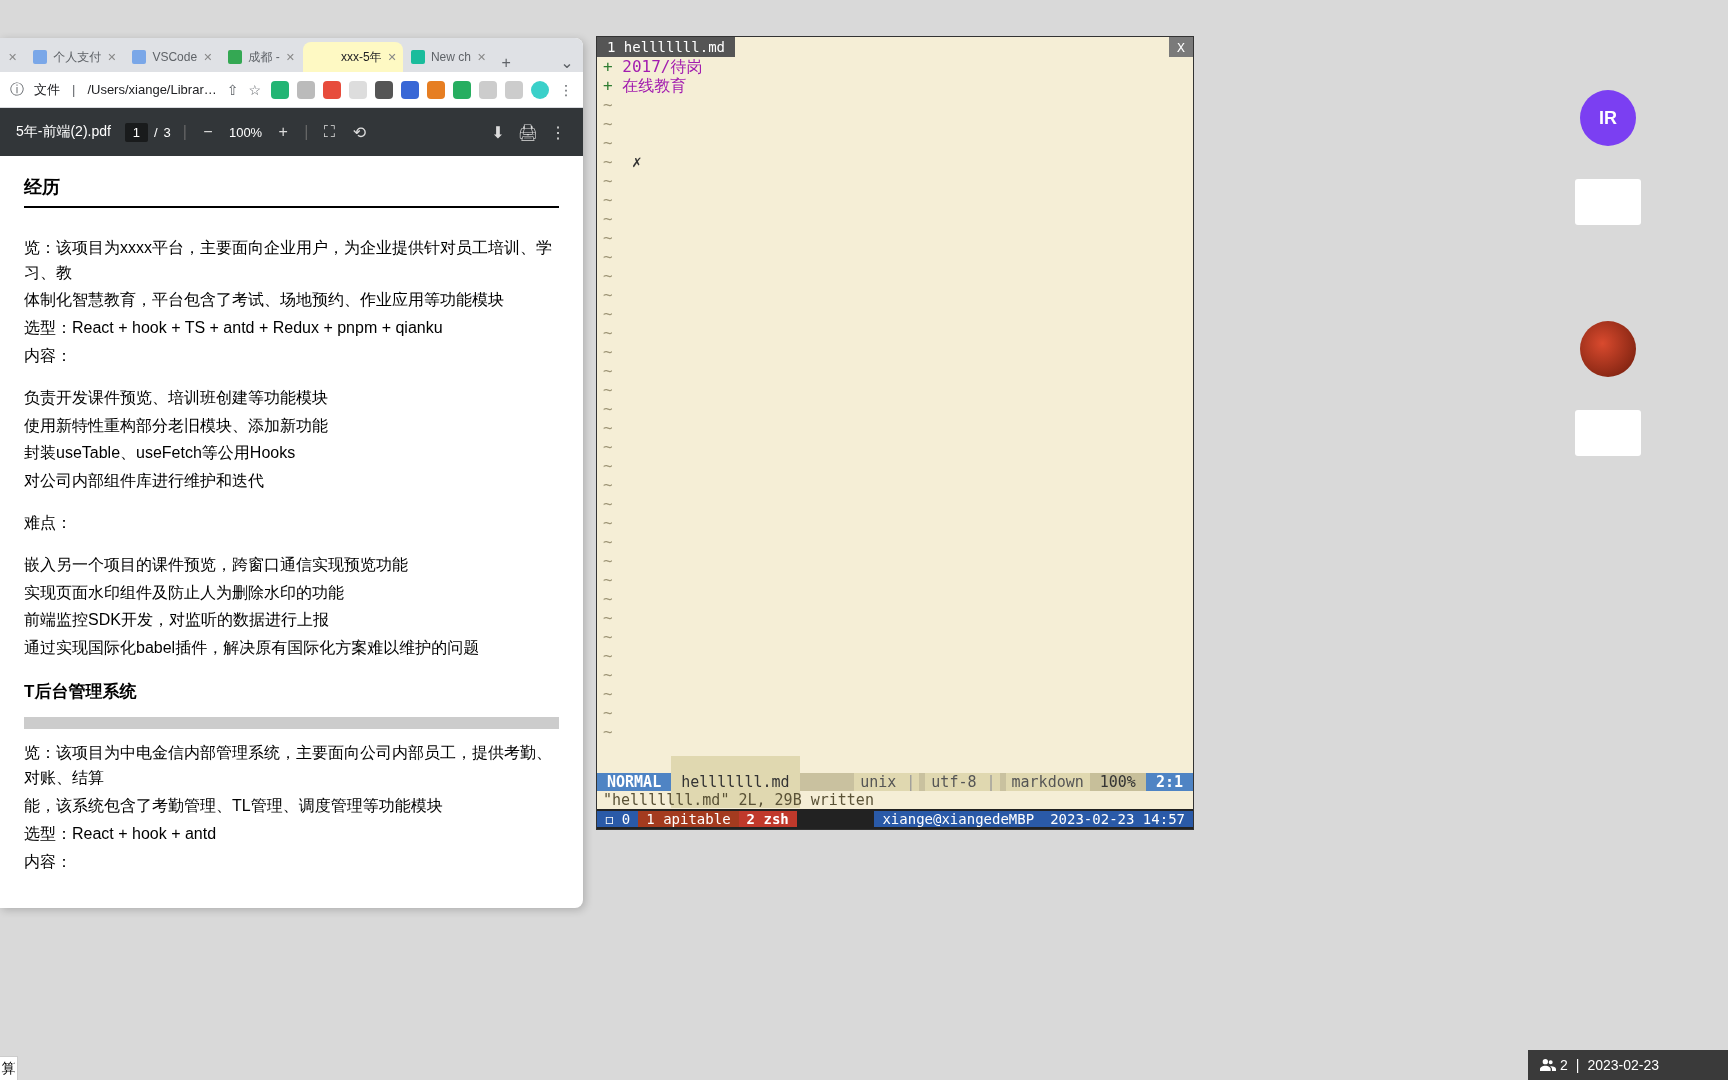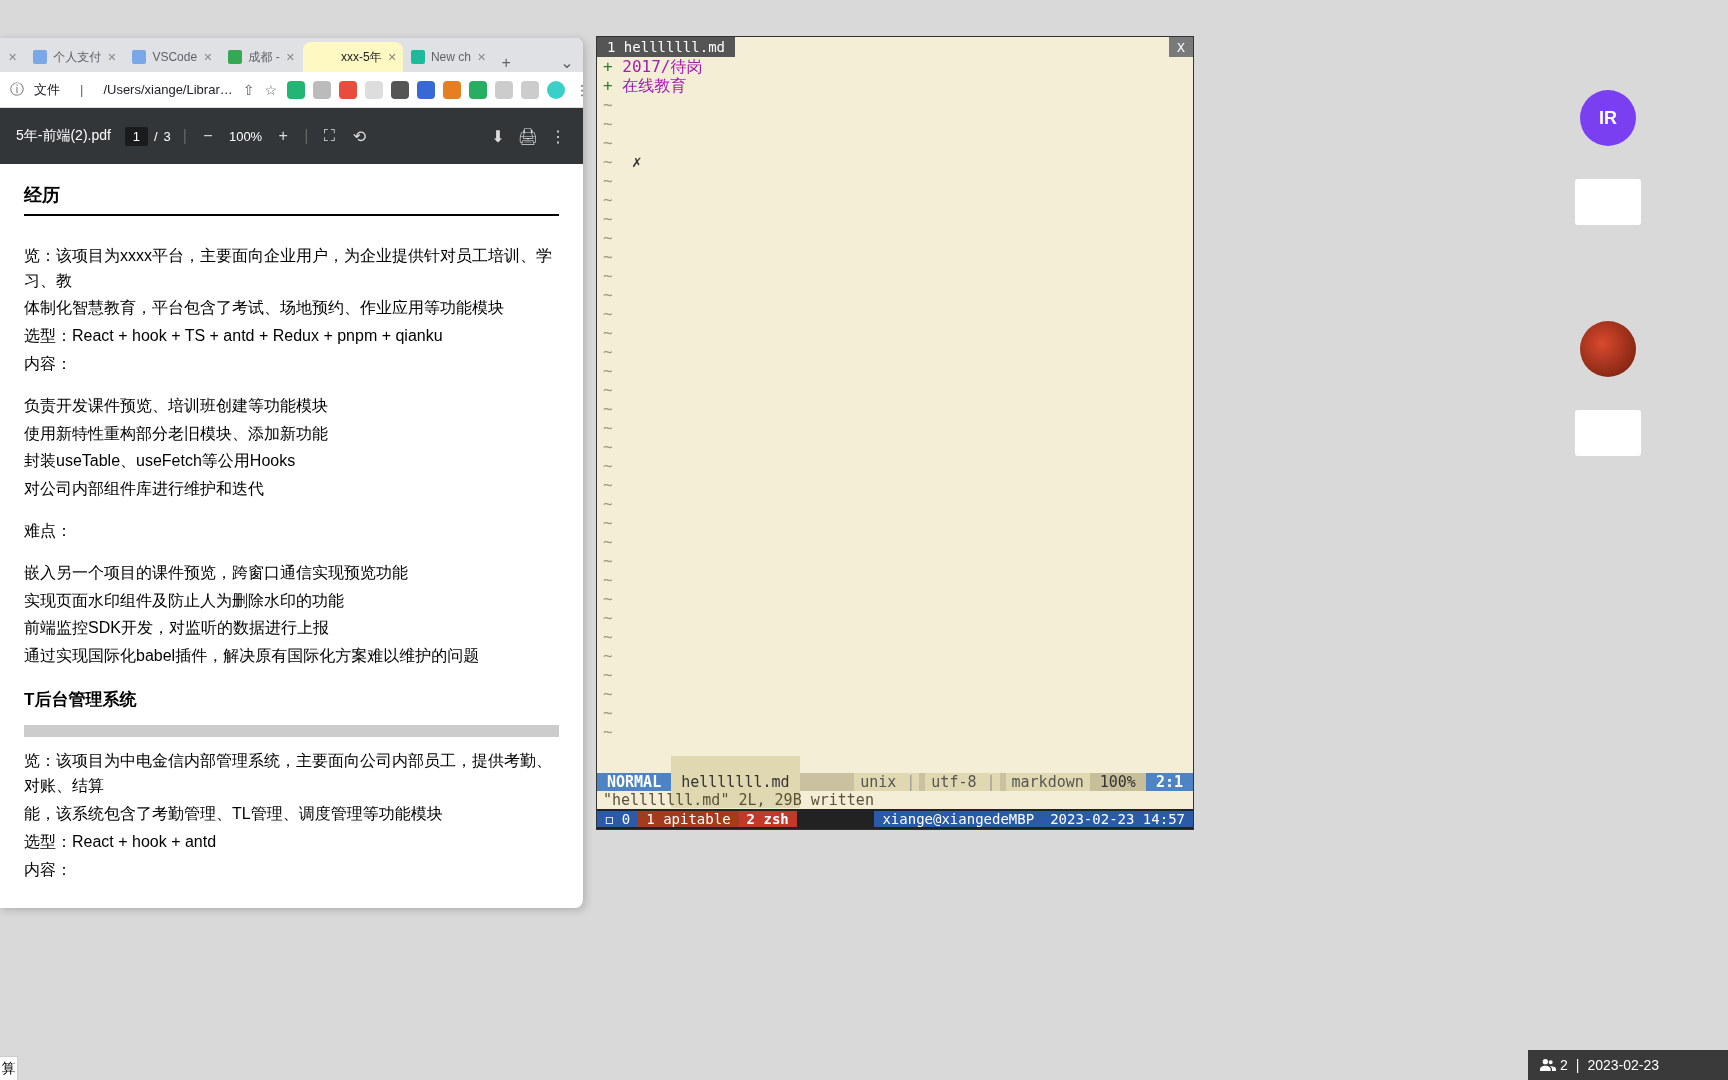--- a/index.html
+++ b/index.html
@@ -28,26 +28,26 @@
 }
 .tab.active { background:#fef9c3; color:#202124;padding-left:32px; }
 .tab .x { font-size:11px; color:#888; }
 .tab-favicon { width:14px; height:14px; display:inline-block; border-radius:2px; }
 .newtab { width:24px; text-align:center; color:#5f6368; font-size:16px; }
 .addrbar {
   height:36px; background:#fff; border-bottom:1px solid #dadce0;
   display:flex; align-items:center; gap:10px; padding:0 10px;
 }
 .addrbar .icon { width:16px;height:16px;color:#5f6368;font-size:14px;display:flex;align-items:center;justify-content:center;}
-.url-box{ flex:1; display:flex; align-items:center; gap:20px; }
+.url-box{ flex:1; display:flex; align-items:center; gap:12px; }
 .url-box span.text{ font-size:13px; color:#202124; white-space:nowrap; overflow:hidden; }
 .ext-row{ display:flex; gap:8px; }
 .ext-row .ext{ width:18px;height:18px;border-radius:4px; }
 .pdf-bar{
-  height:56px; background:#323639; color:#fff;
+  height:48px; background:#323639; color:#fff;
   display:flex; align-items:center; padding:11px 16px; gap:12px;
 }
 .pdf-bar .title{ flex:1; font-size:14px; color:#fff; }
 .pg-box{ display:flex;align-items:center;gap:6px;font-size:13px;}
 .pg-cur{ background:#191b1c; padding:2px 8px; border-radius:2px; }
 .zoomv{ font-size:13px; }
 .pdf-icon{ width:18px;height:18px;display:flex;align-items:center;justify-content:center;color:#ddd;font-size:16px;cursor:pointer;}
 .pdf-body{ flex:1; overflow:hidden; padding:18px 24px; font-size:16px; line-height:1.55; color:#000; }
 .pdf-body h3.sec{ font-size:18px;font-weight:700;border-bottom:2px solid #000;padding-bottom:4px;margin-bottom:14px;}
 .pdf-body p.line{ margin-bottom:3px; }

